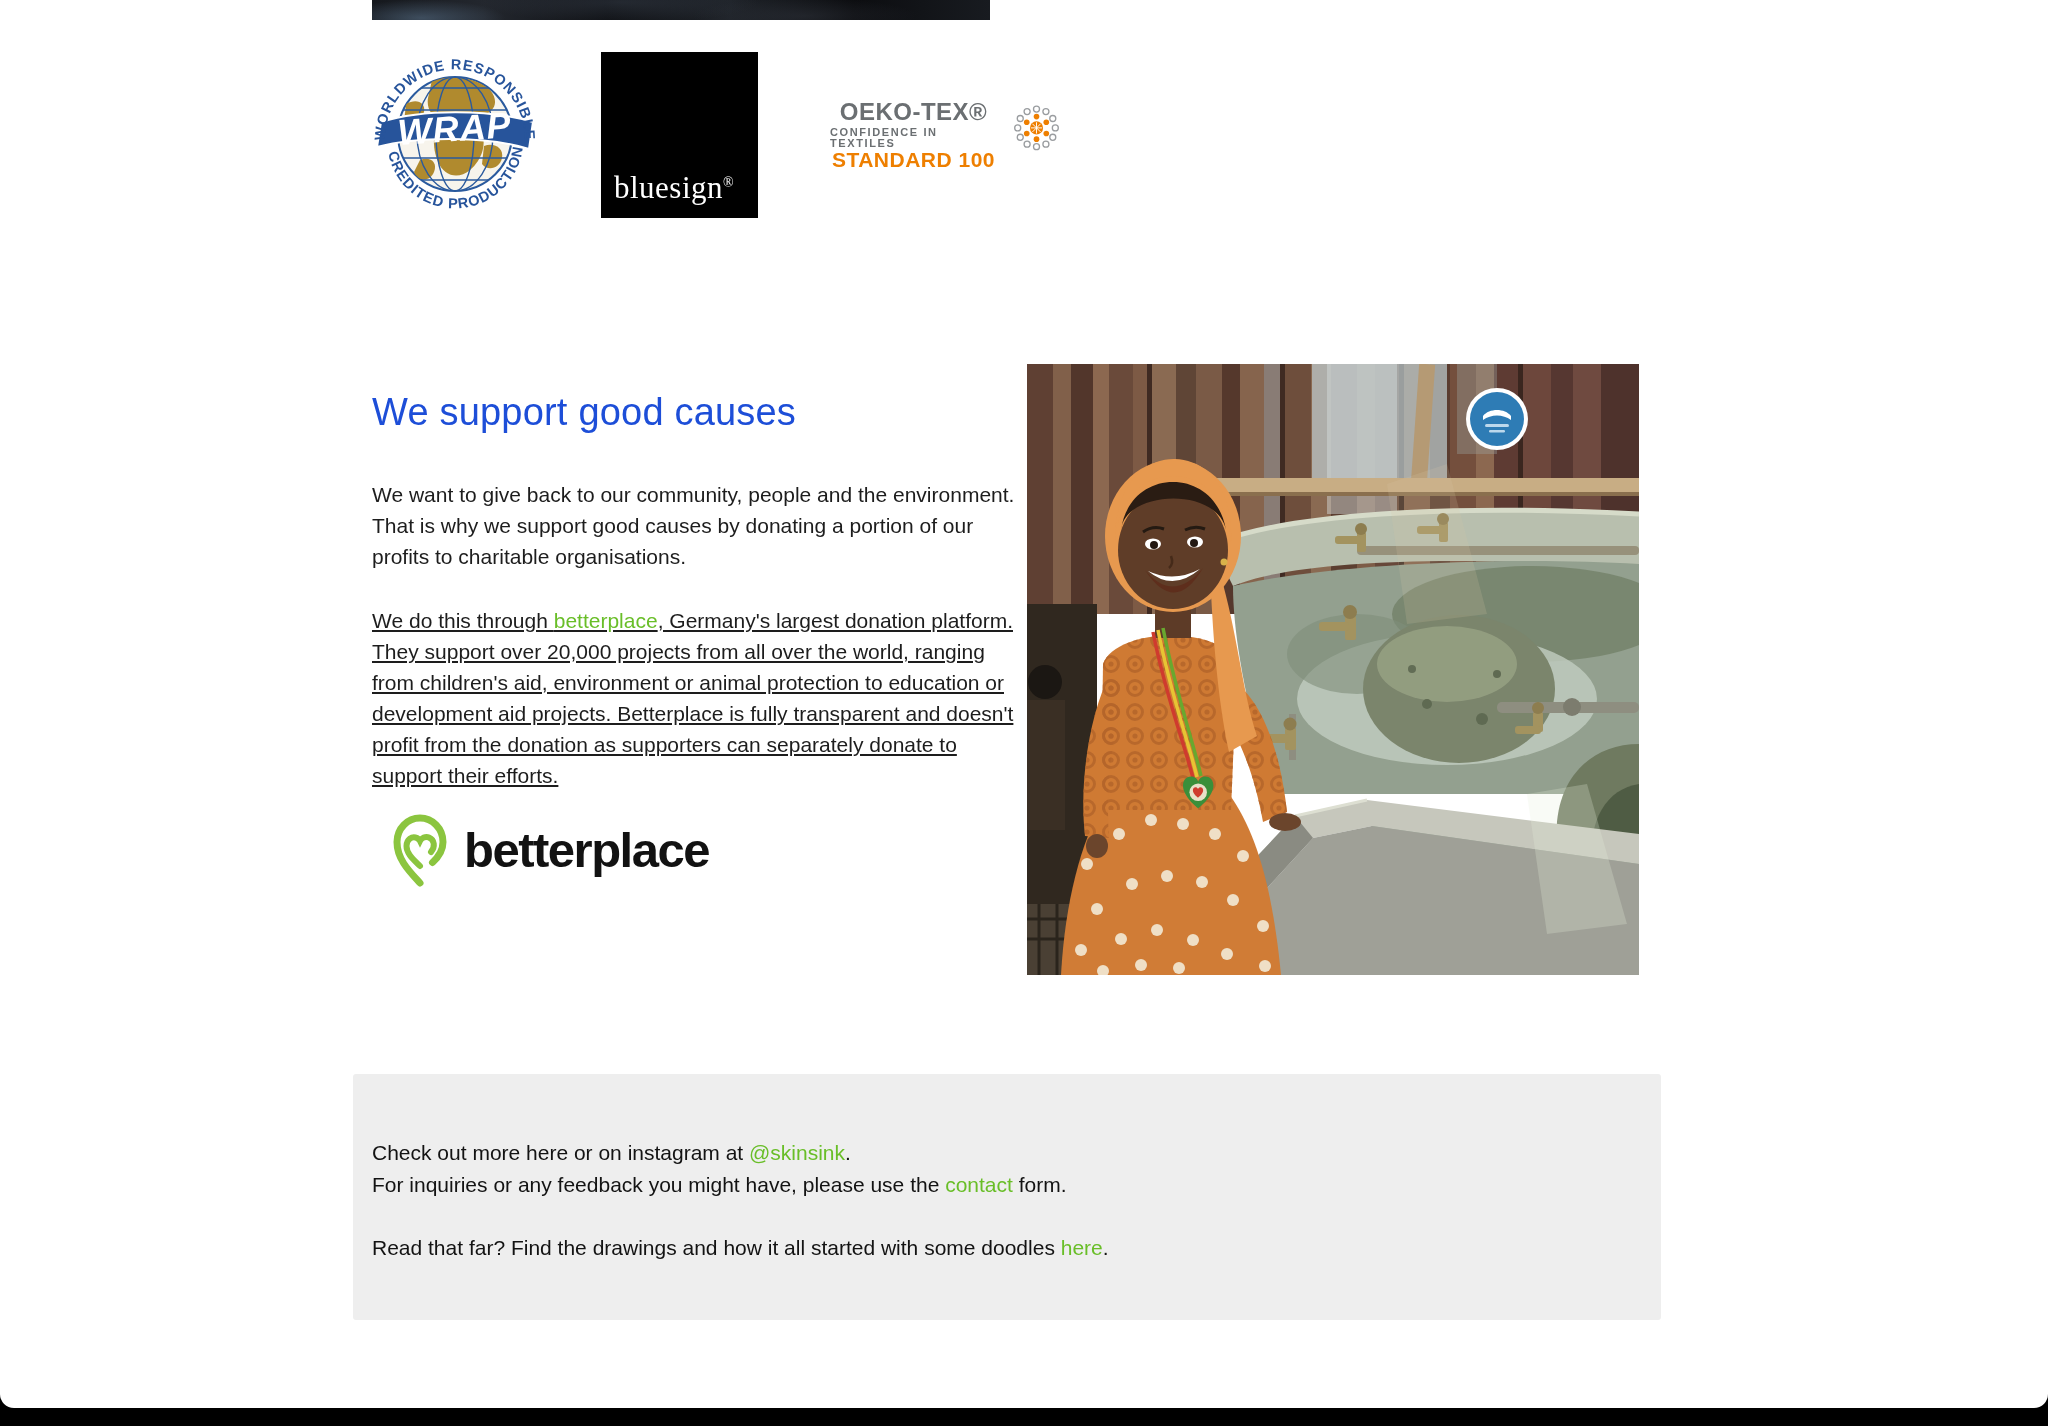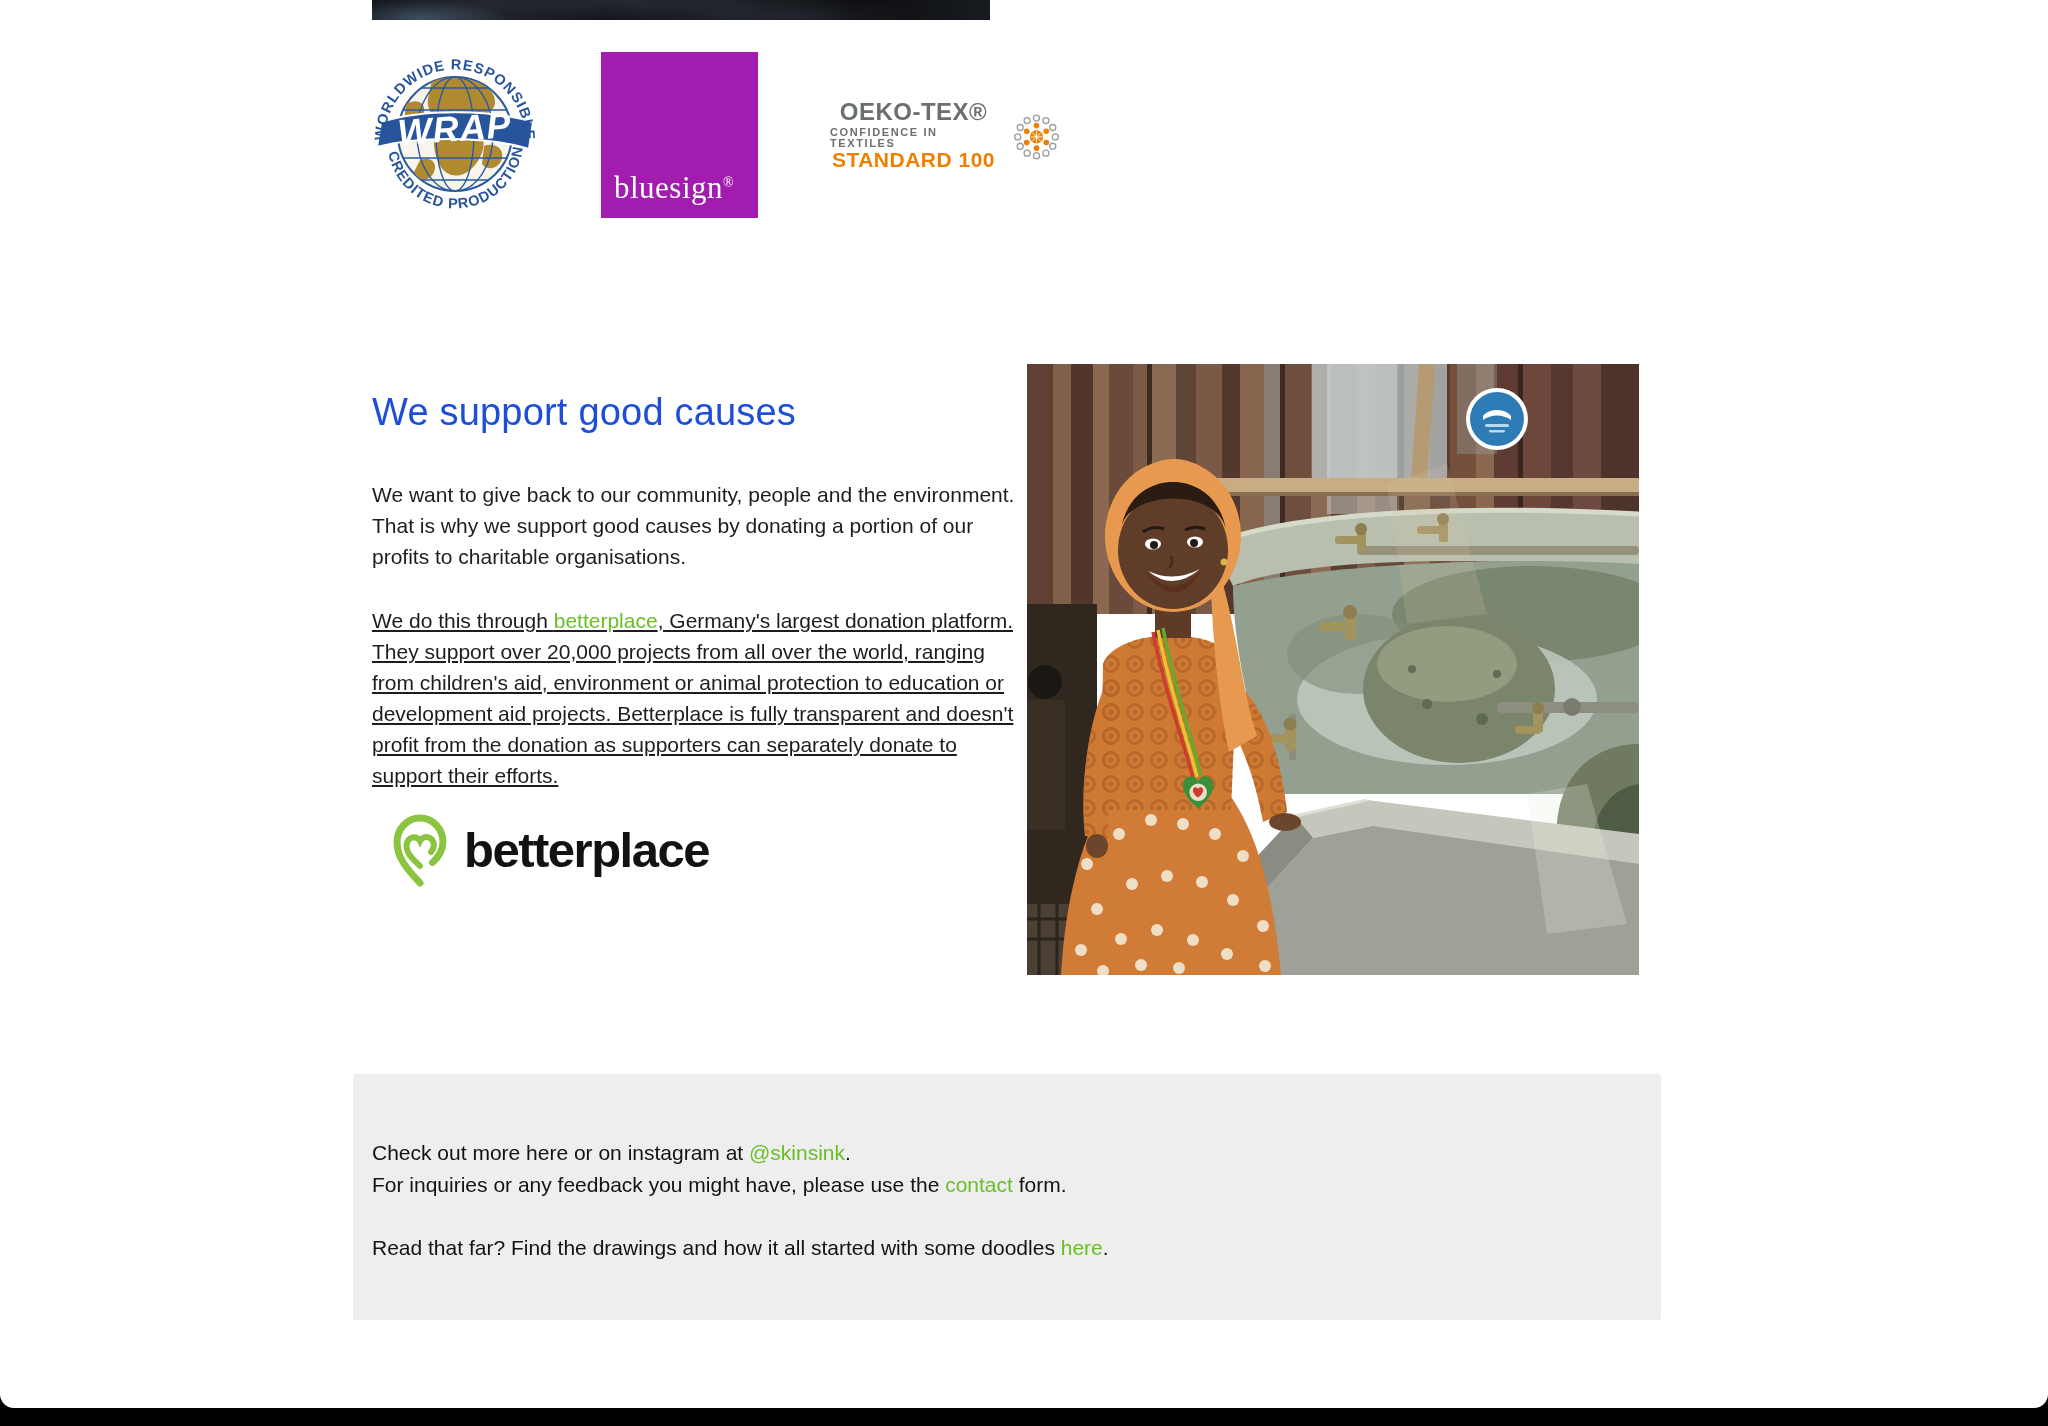--- a/index.html
+++ b/index.html
@@ -20,31 +20,31 @@
     background:
       radial-gradient(120px 26px at 8% 90%, rgba(90,115,140,.55), rgba(0,0,0,0) 70%),
       radial-gradient(200px 30px at 40% 10%, rgba(70,80,95,.35), rgba(0,0,0,0) 70%),
       radial-gradient(160px 26px at 70% 80%, rgba(60,65,75,.35), rgba(0,0,0,0) 70%),
       linear-gradient(90deg,#15181d,#23272e 18%,#101216 38%,#1e2228 58%,#0c0d10 78%,#181b20);
   }
   
   .logo-wrap{position:absolute;left:372px;top:50px;width:166px;height:162px;}
   .logo-bluesign{
     position:absolute;left:601px;top:52px;width:157px;height:166px;
-    background:#a21caf;
+    background:#000000;
   }
   .logo-bluesign .bs-text{
     position:absolute;left:13px;bottom:12px;color:#fff;
     font-family:"Liberation Serif","DejaVu Serif",serif;
     font-size:31px;letter-spacing:.5px;
   }
   .logo-bluesign .reg{font-size:14px;vertical-align:super;}
   .logo-oeko{
     position:absolute;left:830px;top:100px;width:230px;height:70px;
-    display:flex;align-items:center;gap:16px;
+    display:flex;align-items:flex-start;gap:16px;
   }
   .oeko-text{display:flex;flex-direction:column;align-items:center;line-height:1;}
   .oeko-title{color:#6b6f72;font-weight:bold;font-size:24px;letter-spacing:.5px;}
   .oeko-sub{color:#6b6f72;font-size:11px;letter-spacing:1.6px;margin-top:3px;font-weight:bold;}
   .oeko-standard{color:#ee7f00;font-weight:bold;font-size:21px;letter-spacing:.5px;margin-top:0;}
   
   .heading{
     position:absolute;left:372px;top:366px;
     font-size:38px;font-weight:500;color:#1d4ed8;letter-spacing:.2px;
   }

